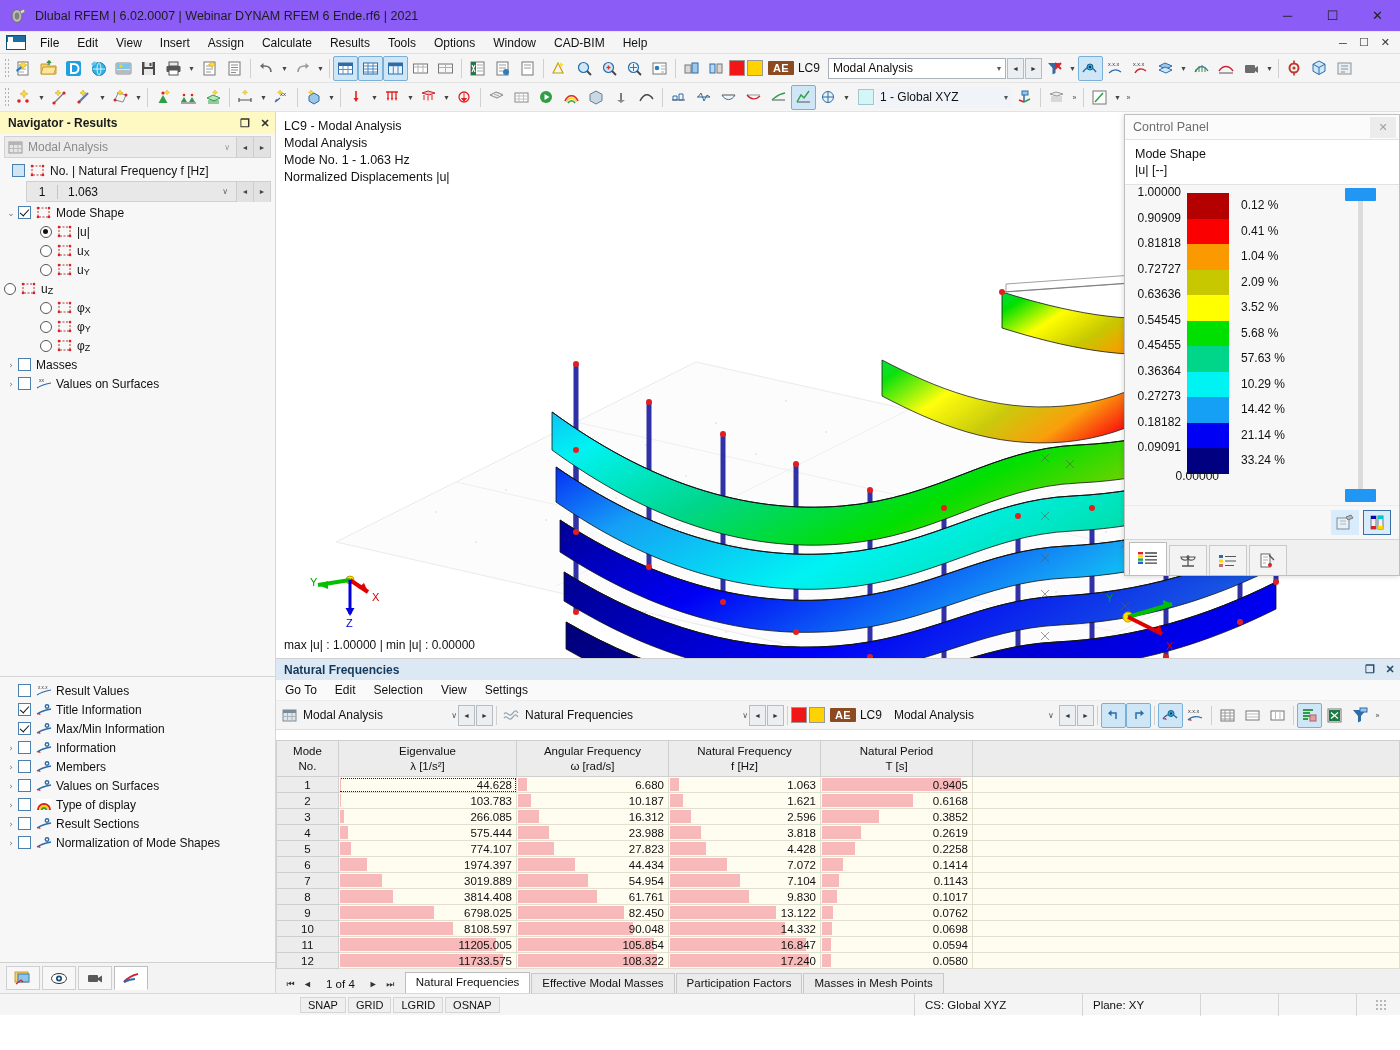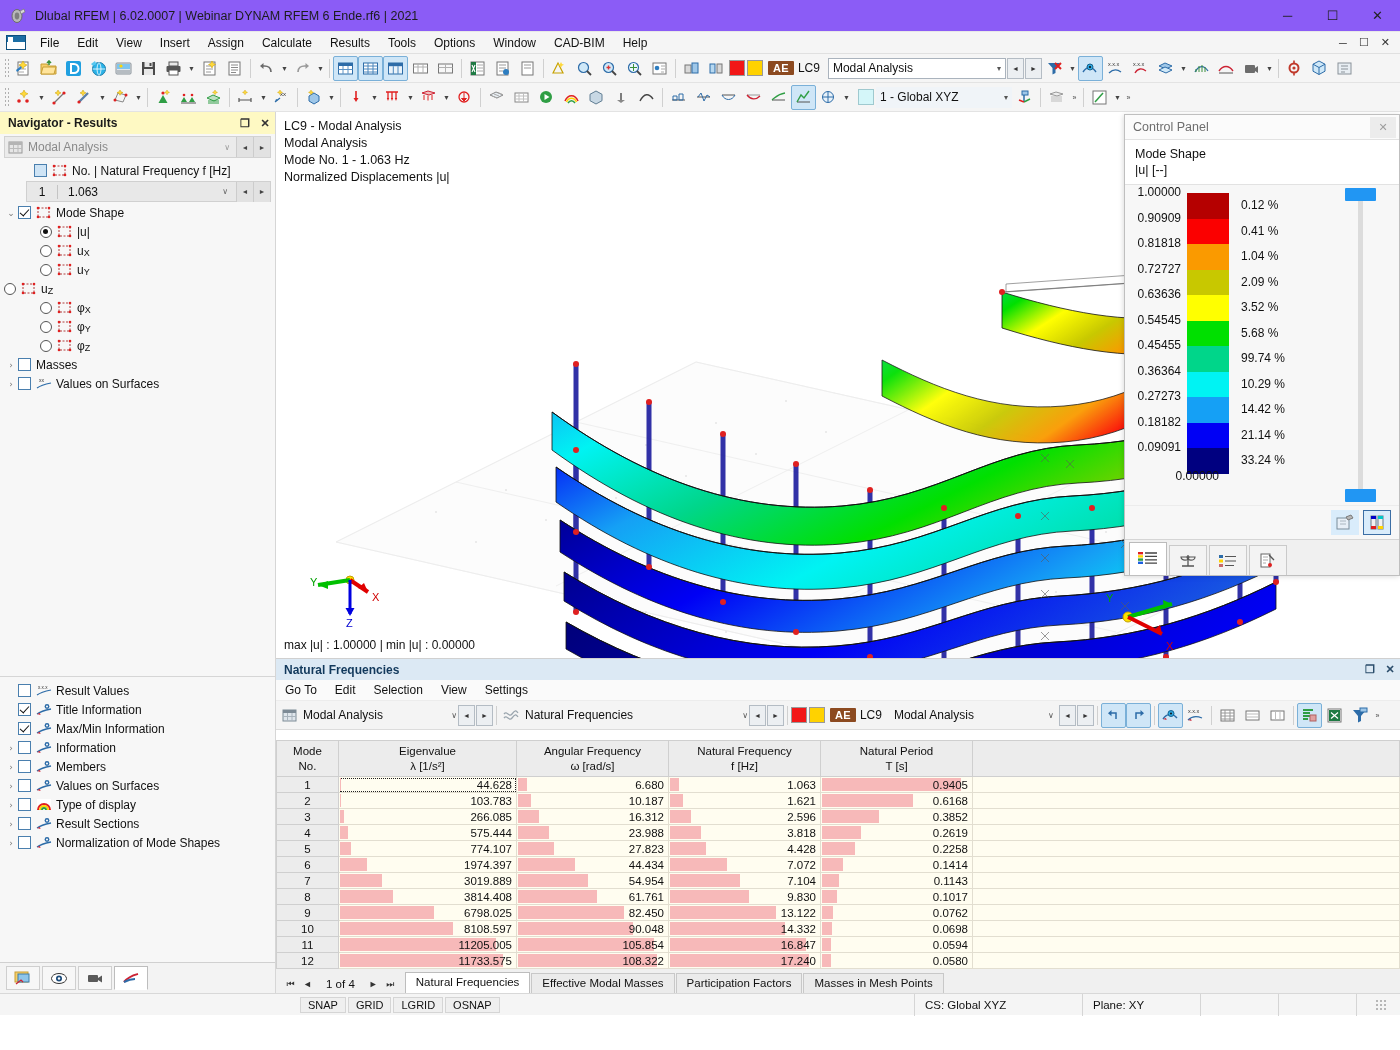--- a/index.html
+++ b/index.html
@@ -877,21 +877,21 @@
           <path d="M5.5 4v8M10 4v8M1 7.5h13" stroke="#bbb"></path>
         </svg>
         <span class="label">Modal Analysis</span>
         <span class="car">∨</span>
         <span class="nav-spin">◄</span>
         <span class="nav-spin">►</span>
       </div>
 
       <div class="tree">
 
-        <div class="trow" style="padding-left:34px">
+        <div class="trow" style="padding-left:12px">
           <span class="cbx blue"></span>
           <span class="srfico">
             <svg width="15" height="13" viewBox="0 0 15 13">
                 <path d="M2 2h11v9H2z" fill="none" stroke="#b03a3a" stroke-width="1" stroke-dasharray="2 1.5"></path>
                 <circle cx="2" cy="2" r="1.3" fill="#e02020"></circle>
                 <circle cx="13" cy="2" r="1.3" fill="#e02020"></circle>
                 <circle cx="2" cy="11" r="1.3" fill="#e02020"></circle>
                 <circle cx="13" cy="11" r="1.3" fill="#e02020"></circle>
               </svg>
           </span>
@@ -1712,21 +1712,21 @@
             <div class="lg-pct">3.52 %</div>
           </div>
           <div class="lg-row">
             <div class="lg-val">0.54545</div>
             <div class="lg-swatch" style="background: rgb(0, 224, 0);"></div>
             <div class="lg-pct">5.68 %</div>
           </div>
           <div class="lg-row">
             <div class="lg-val">0.45455</div>
             <div class="lg-swatch" style="background: rgb(0, 214, 138);"></div>
-            <div class="lg-pct">99.74 %</div>
+            <div class="lg-pct">57.63 %</div>
           </div>
           <div class="lg-row">
             <div class="lg-val">0.36364</div>
             <div class="lg-swatch" style="background: rgb(0, 243, 243);"></div>
             <div class="lg-pct">10.29 %</div>
           </div>
           <div class="lg-row">
             <div class="lg-val">0.27273</div>
             <div class="lg-swatch" style="background: rgb(21, 160, 245);"></div>
             <div class="lg-pct">14.42 %</div>

